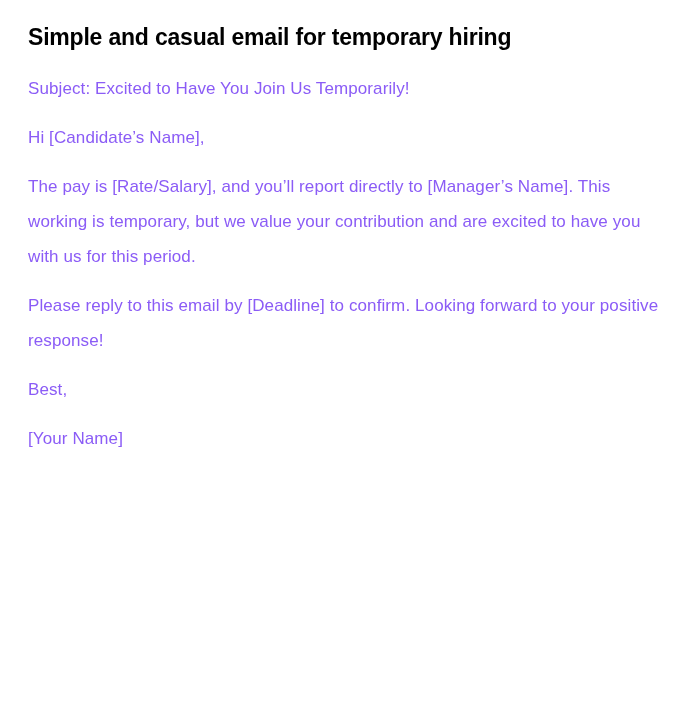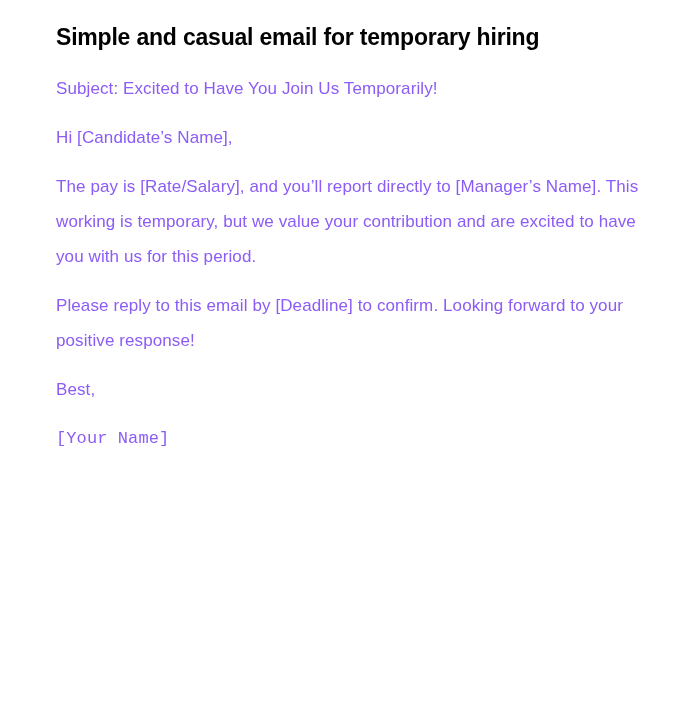--- a/index.html
+++ b/index.html
@@ -11,42 +11,41 @@
     width: 700px;
     height: 726px;
     font-family: "Liberation Sans", sans-serif;
     color: #0d0d0d;
     -webkit-font-smoothing: antialiased;
   }
   .page {
     box-sizing: border-box;
     width: 700px;
     height: 726px;
-    padding: 22px 40px 0 56px;
+    padding: 22px 40px 0 28px;
     background: #ffffff;
     overflow: hidden;
   }
   .doc-title {
     font-size: 23px;
     font-weight: bold;
     line-height: 1.35;
     letter-spacing: -0.2px;
     margin: 0 0 18px 0;
     color: #000000;
   }
   .para {
     font-size: 17px;
     line-height: 35px;
     margin: 0 0 14px 0;
     color: #8b5cf6;
     letter-spacing: 0.1px;
   }
   .para:last-child {
     margin-bottom: 7px;
-    font-family: Liberation Mono, monospace;
   }
 </style>
 </head>
 <body>
 
 <div class="page">
 
   <h1 class="doc-title">Simple and casual email for temporary hiring</h1>
 
   <p class="para">Subject: Excited to Have You Join Us Temporarily!</p>

